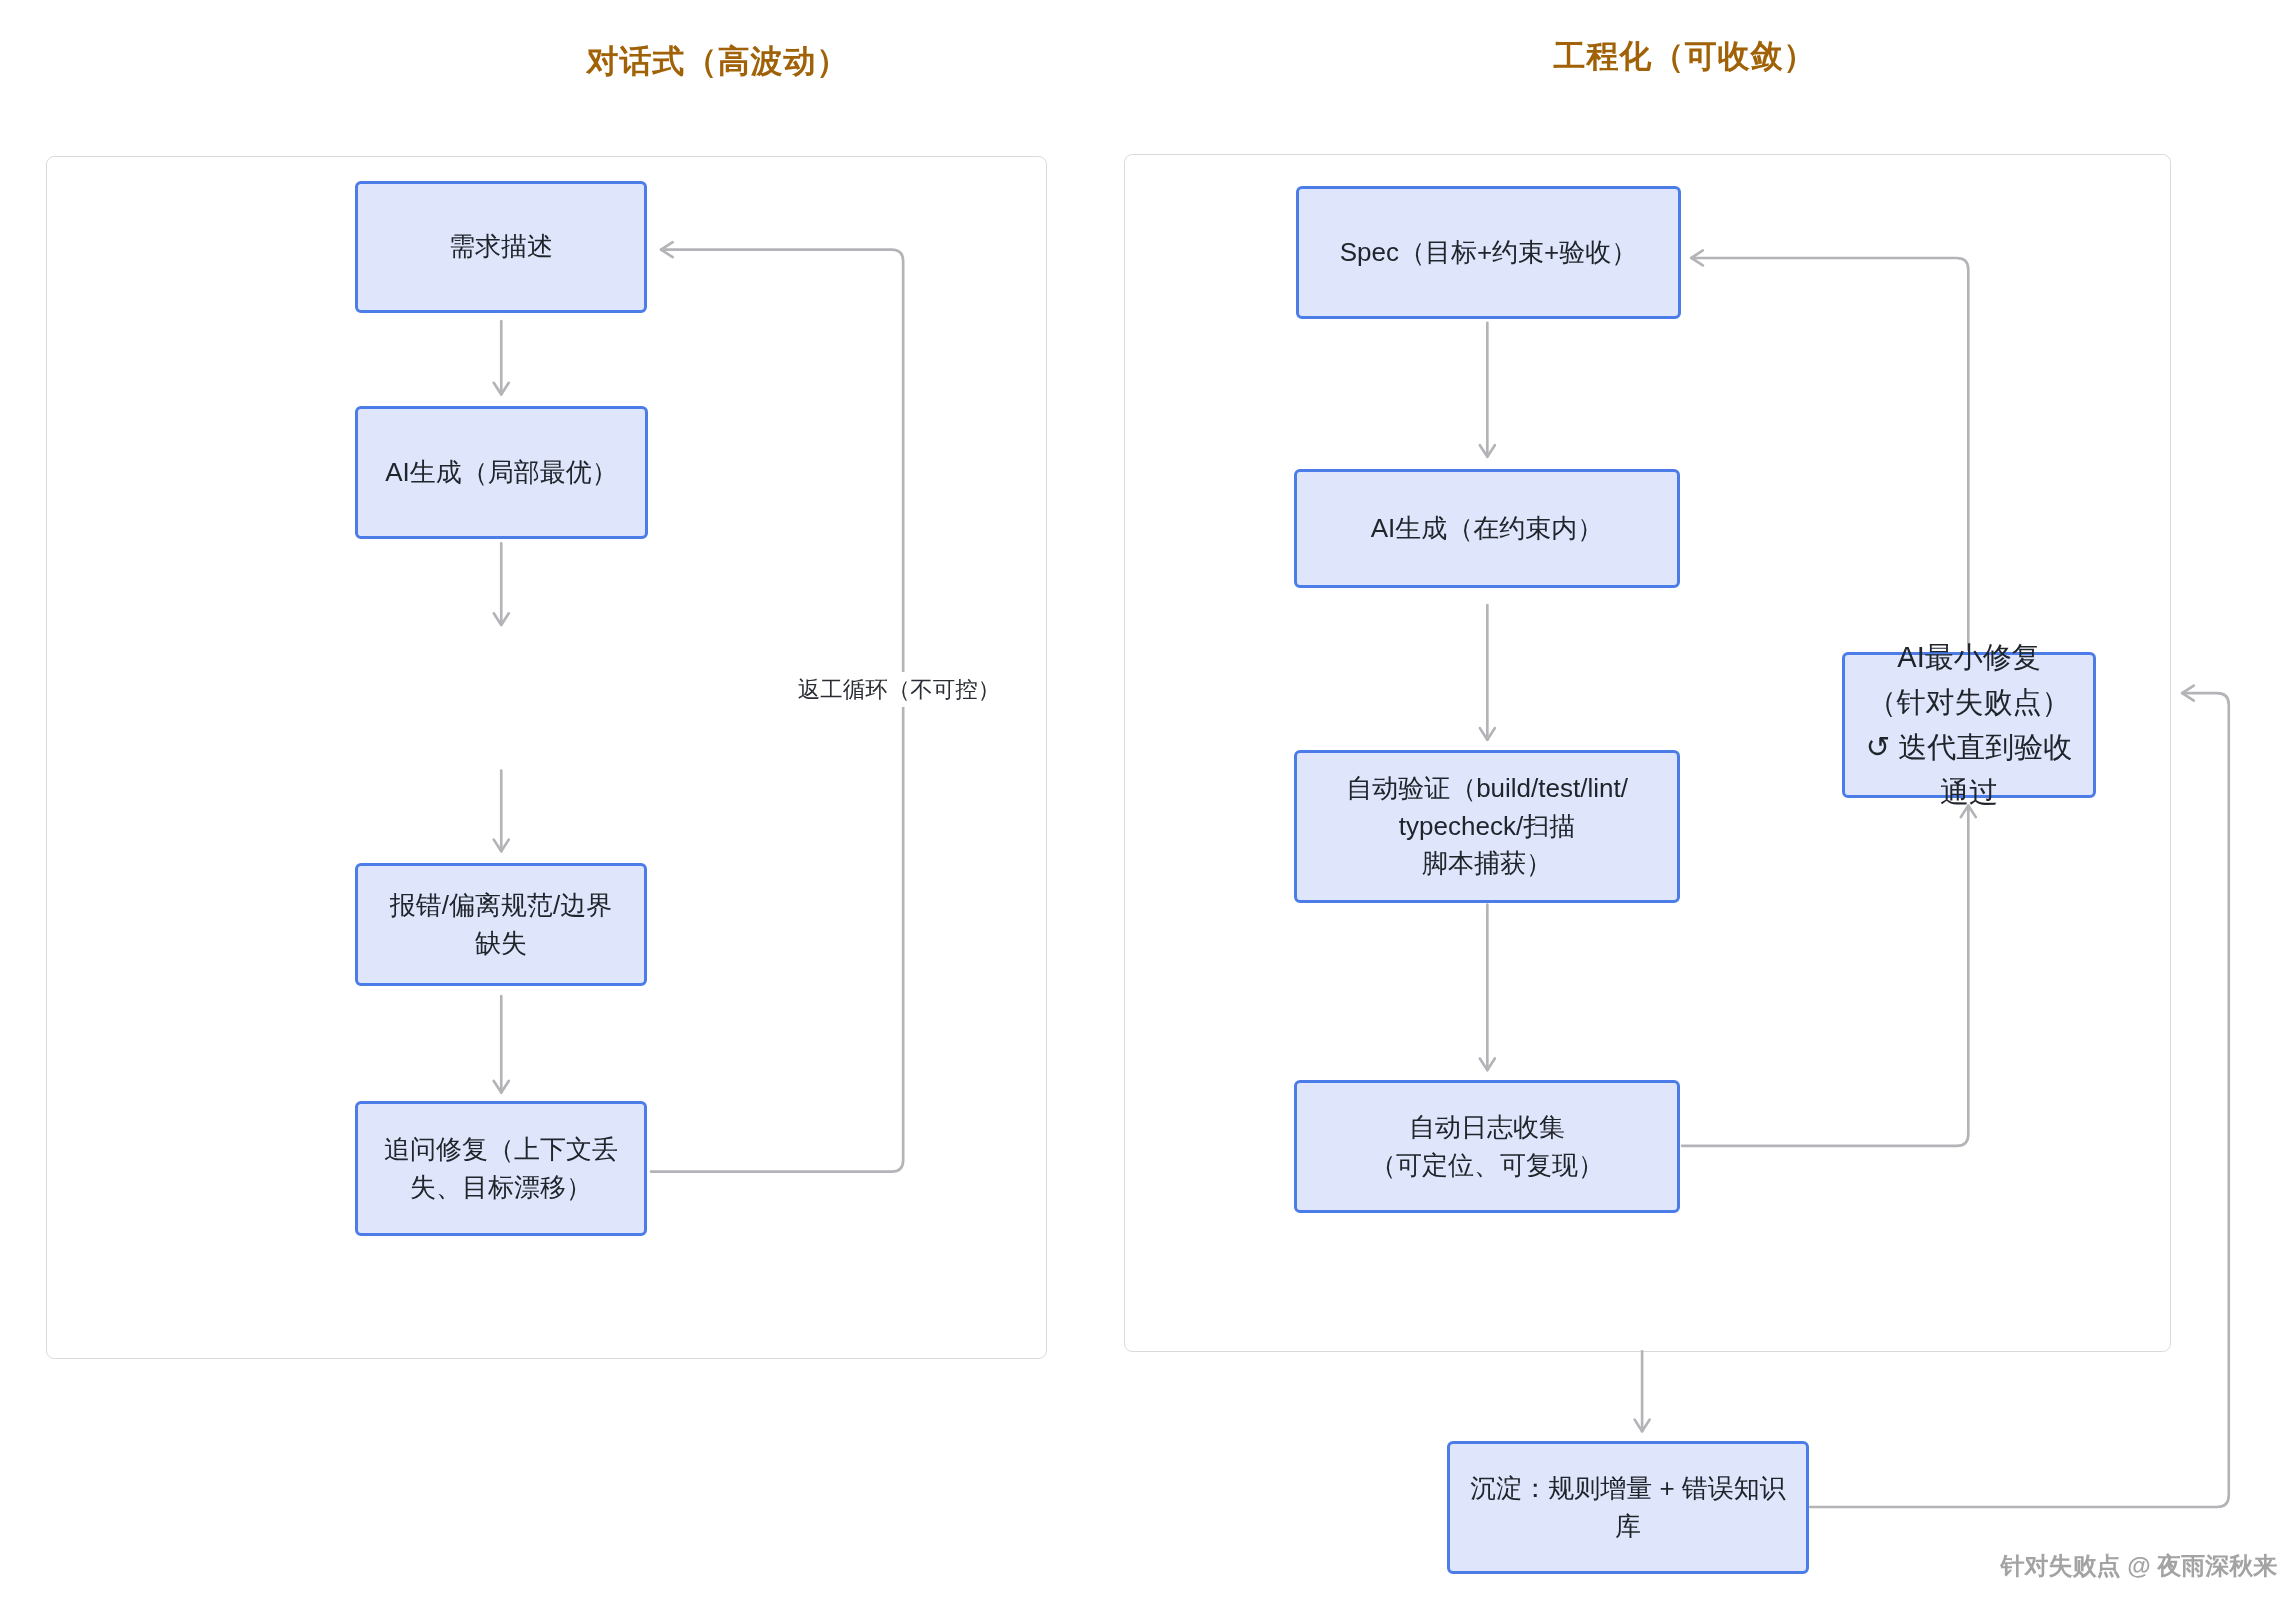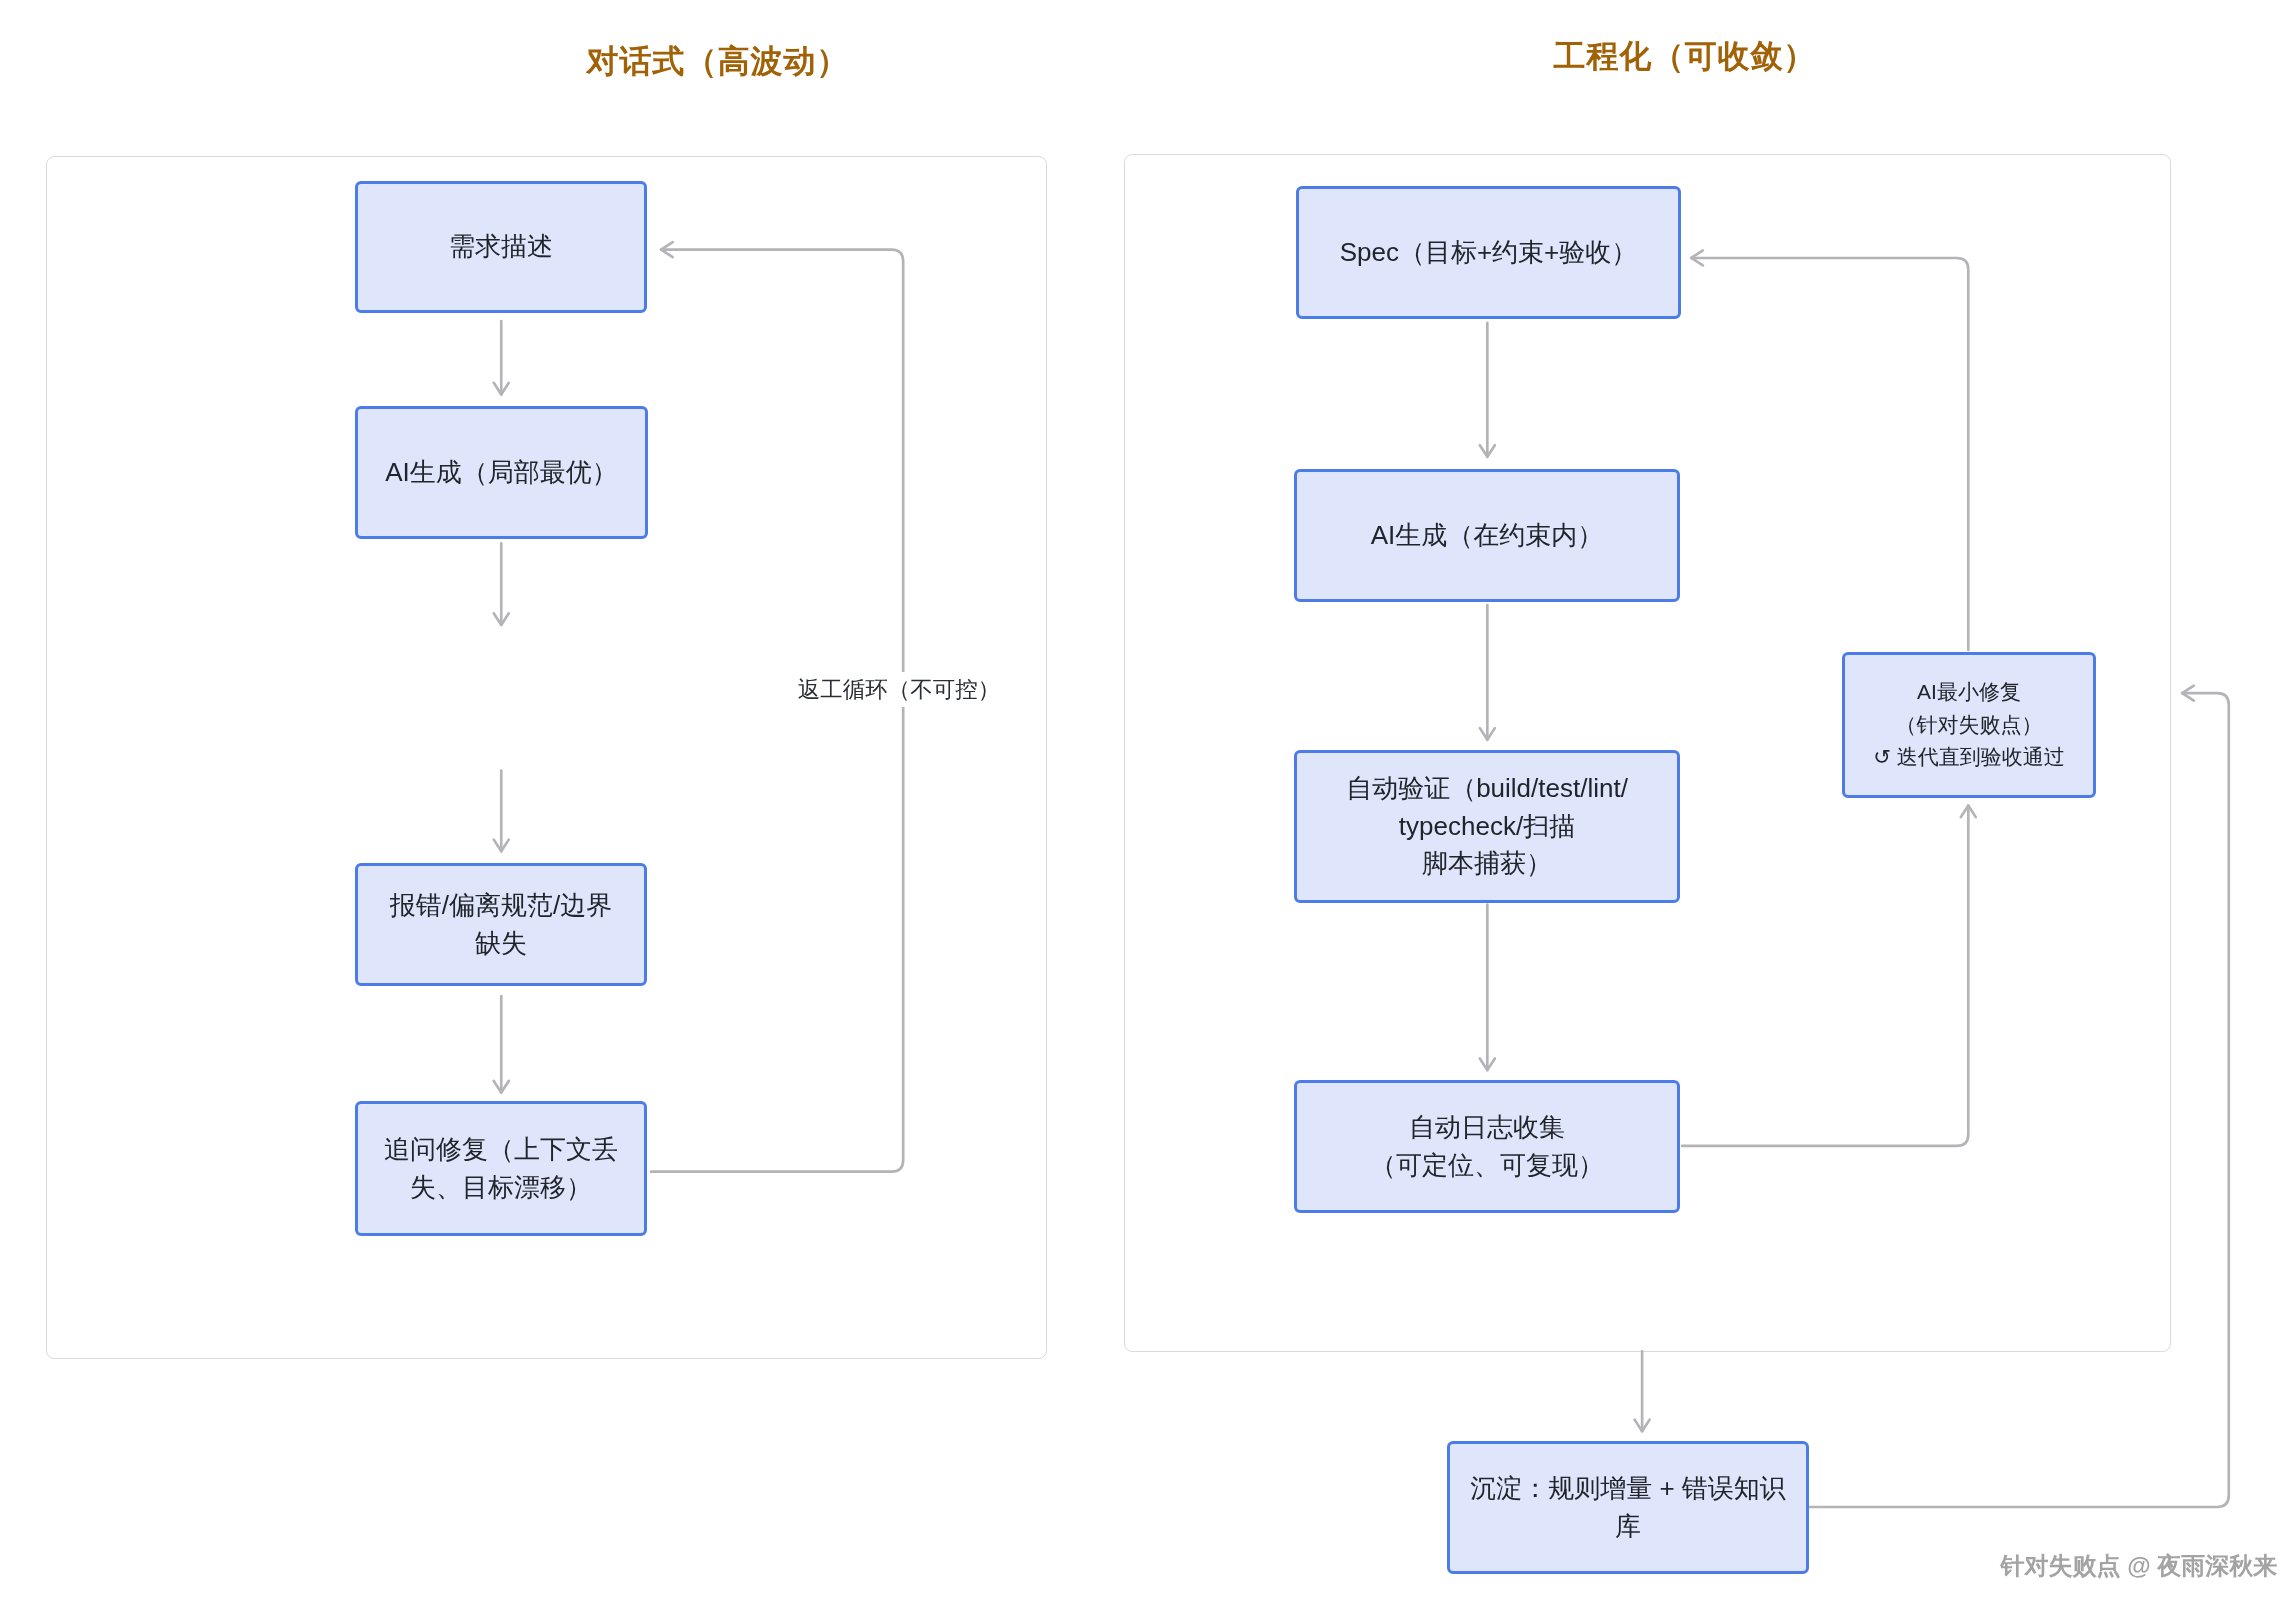--- a/index.html
+++ b/index.html
@@ -41,21 +41,21 @@
     display: flex;
     flex-direction: column;
     align-items: center;
     justify-content: center;
     text-align: center;
     font-size: 26px;
     line-height: 1.45;
     color: var(--text, #20242b);
     padding: 6.7px 11.7px;
   }
-  .node.small { font-size: 21px; line-height: 1.55; }
+  .node.small { font-size: 29px; line-height: 1.55; }
   .loop-label {
     position: absolute;
     background: #ffffff;
     text-align: center;
     font-size: 22.5px;
     line-height: 35px;
     color: #2a2d33;
     white-space: nowrap;
   }
   .watermark {
@@ -125,21 +125,21 @@
     <div>追问修复（上下文丢</div>
     <div>失、目标漂移）</div>
   </div>
 
   <div class="loop-label" style="left:789px; top:672px; width:220px;">返工循环（不可控）</div>
 
   <div class="node" style="left:1296px; top:186px; width:385px; height:133px;">
     <div>Spec（目标+约束+验收）</div>
   </div>
 
-  <div class="node" style="left:1294px; top:469px; width:386px; height:133px;text-align:center;">
+  <div class="node" style="left:1294px; top:469px; width:386px; height:119px;text-align:center;">
     <div>AI生成（在约束内）</div>
   </div>
 
   <div class="node" style="left:1294px; top:750px; width:386px; height:153px;">
     <div>自动验证（build/test/lint/</div>
     <div>typecheck/扫描</div>
     <div>脚本捕获）</div>
   </div>
 
   <div class="node" style="left:1294px; top:1080px; width:386px; height:133px;">

